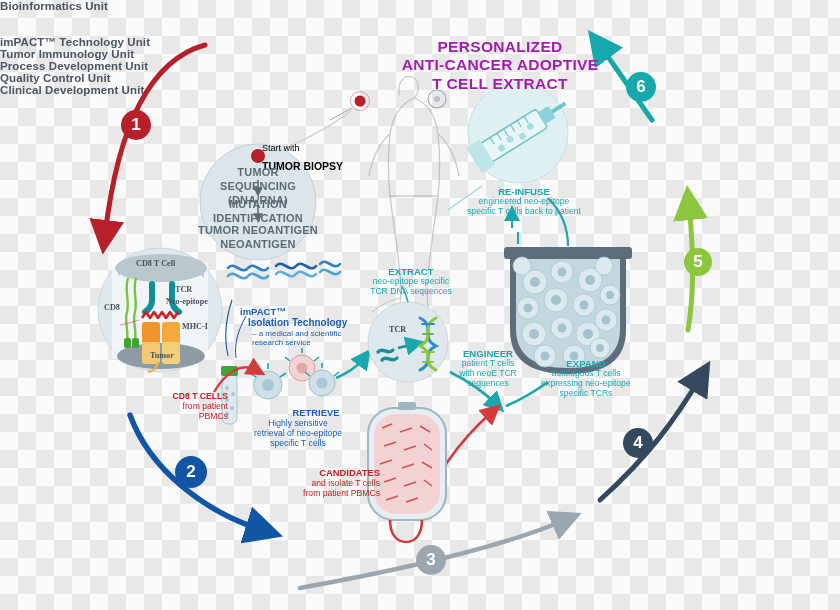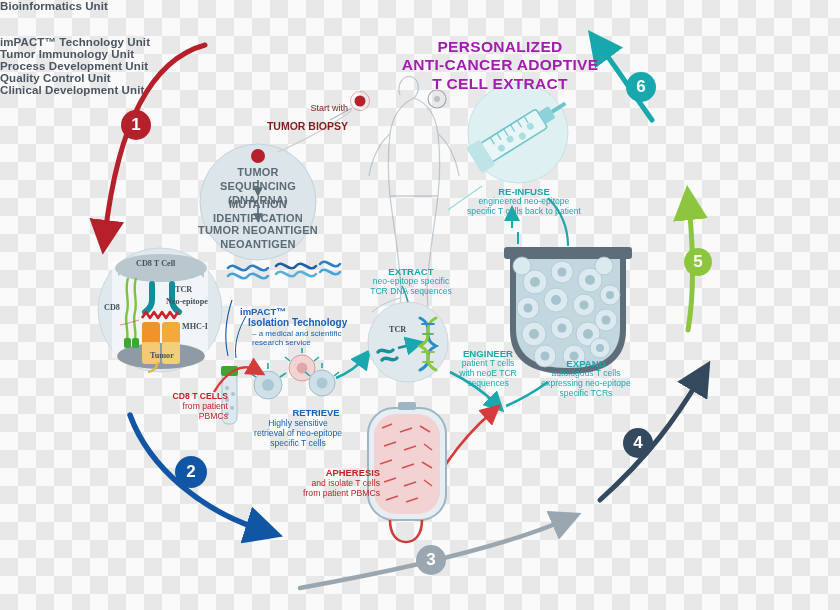--- a/index.html
+++ b/index.html
@@ -34,21 +34,21 @@
   .cap{position:absolute;text-align:center;line-height:1.16;}
   .cap .hd{font-weight:bold;display:block;}
   .teal{color:#1ba7ae;}
   .blue{color:#1a5fb4;}
   .red{color:#c32026;}
   .flow{
     position:absolute;text-align:center;color:#5b6b75;
     font-weight:bold;font-size:11px;line-height:1.25;letter-spacing:.2px;
   }
   .mini{position:absolute;font-size:8.2px;color:#46525c;font-weight:bold;white-space:nowrap;font-family:Liberation Serif, serif;}
-  .biopsy{position:absolute;text-align:right;color:#7f1d1d;line-height:1.2;}
+  .biopsy{position:absolute;color:#000000;line-height:1.2;margin-top:40px;}
   .biopsy .s{font-size:9px;}
   .biopsy .b{font-size:10.5px;font-weight:bold;}
 </style>
 </head>
 <body>
 
 <div id="stage">
 
   <svg id="svgroot" viewBox="0 0 840 610">
     <defs>
@@ -373,21 +373,21 @@
   </div>
 
   <div class="cap blue" style="left:238px;top:408px;width:120px;font-size:8.6px;">
     <span class="hd" style="font-size:9.4px;padding-left:36px;">RETRIEVE</span>
     <span>Highly sensitive</span><br>
     <span>retrieval of neo-epitope</span><br>
     <span>specific T cells</span>
   </div>
 
   <div class="cap red" style="left:280px;top:468px;width:100px;text-align:right;font-size:8.6px;">
-    <span class="hd" style="font-size:9.4px;">APHERESIS</span>
+    <span class="hd" style="font-size:9.4px;">CANDIDATES</span>
     <span>and isolate T cells</span><br>
     <span>from patient PBMCs</span>
   </div>
 
   <div class="cap teal" style="left:352px;top:266px;width:118px;font-size:8.6px;">
     <span class="hd" style="font-size:9.6px;">EXTRACT</span>
     <span>neo-epitope specific</span><br>
     <span>TCR DNA sequences</span>
   </div>
 

